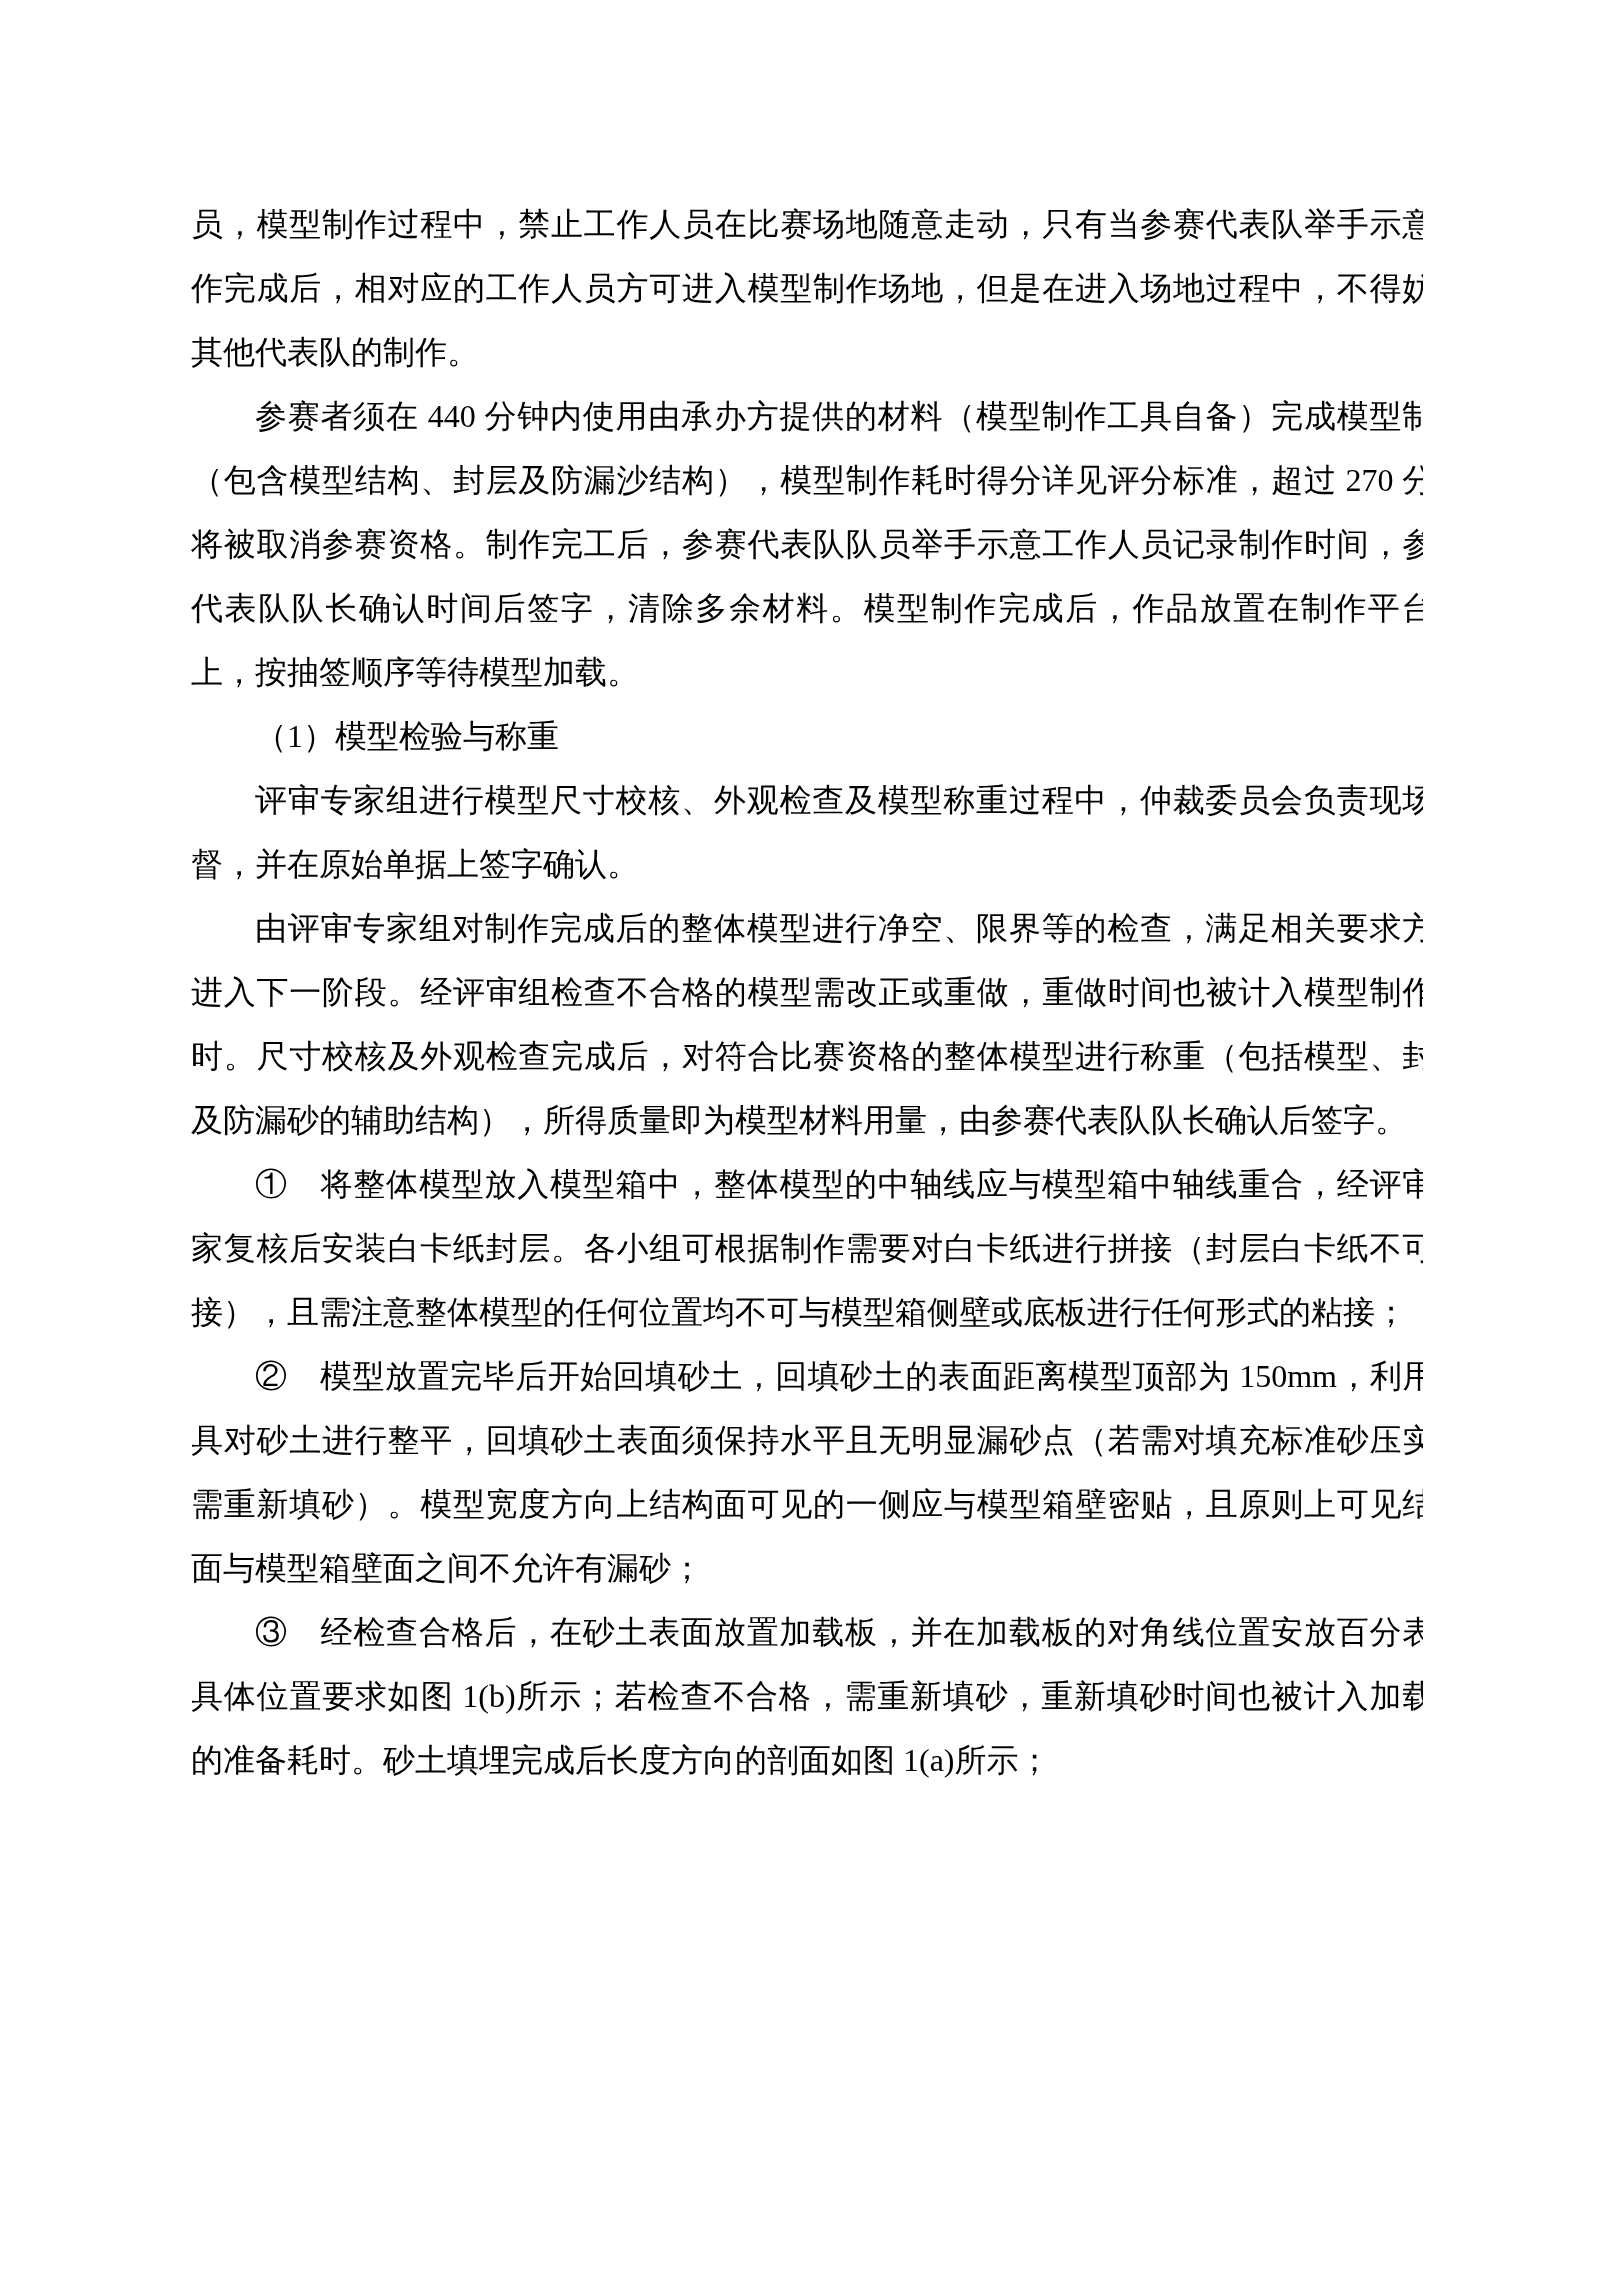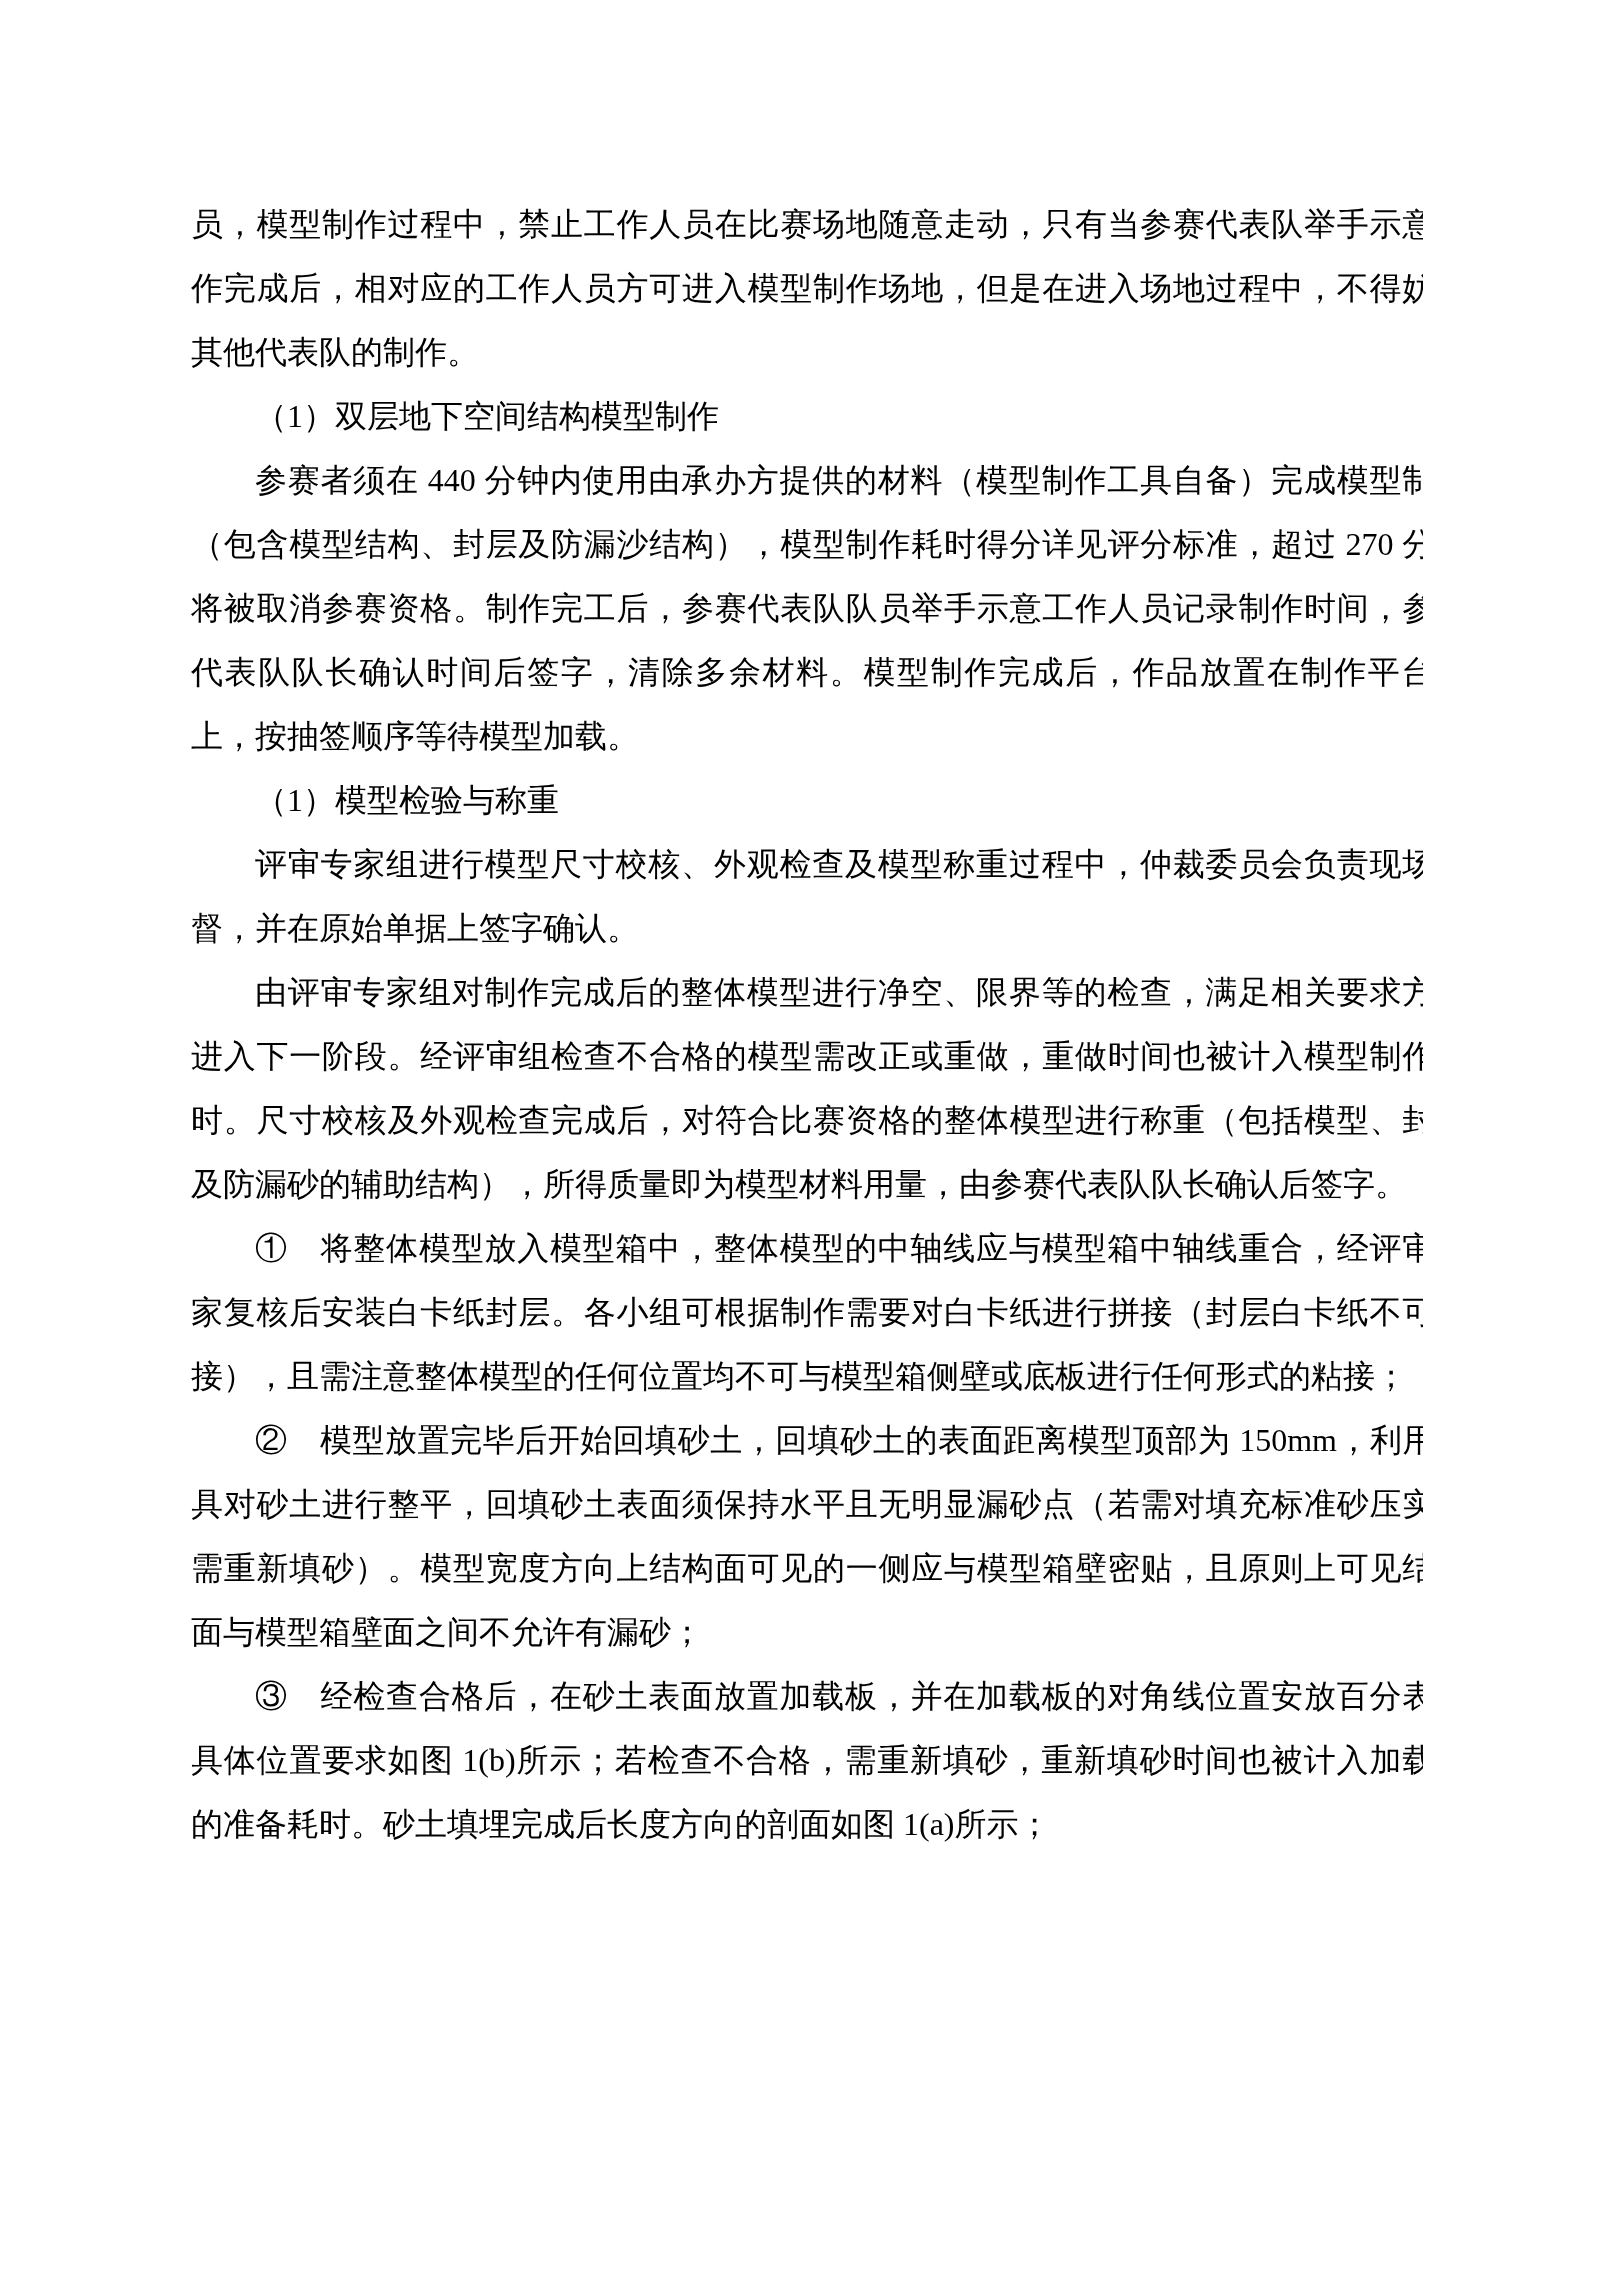--- a/index.html
+++ b/index.html
@@ -33,21 +33,20 @@
   .doc-body p.flush {
     text-indent: 0;
   }
 </style>
 </head>
 <body>
 
 <div class="page">
   <div class="doc-body">
     <p class="flush">员，模型制作过程中，禁止工作人员在比赛场地随意走动，只有当参赛代表队举手示意制作完成后，相对应的工作人员方可进入模型制作场地，但是在进入场地过程中，不得妨碍其他代表队的制作。</p>
-    <p>（1）双层地下空间结构模型制作</p>
     <p>参赛者须在 440 分钟内使用由承办方提供的材料（模型制作工具自备）完成模型制作（包含模型结构、封层及防漏沙结构），模型制作耗时得分详见评分标准，超过 270 分钟将被取消参赛资格。制作完工后，参赛代表队队员举手示意工作人员记录制作时间，参赛代表队队长确认时间后签字，清除多余材料。模型制作完成后，作品放置在制作平台板上，按抽签顺序等待模型加载。</p>
     <p>（1）模型检验与称重</p>
     <p>评审专家组进行模型尺寸校核、外观检查及模型称重过程中，仲裁委员会负责现场监督，并在原始单据上签字确认。</p>
     <p>由评审专家组对制作完成后的整体模型进行净空、限界等的检查，满足相关要求方可进入下一阶段。经评审组检查不合格的模型需改正或重做，重做时间也被计入模型制作耗时。尺寸校核及外观检查完成后，对符合比赛资格的整体模型进行称重（包括模型、封层及防漏砂的辅助结构），所得质量即为模型材料用量，由参赛代表队队长确认后签字。</p>
     <p>①　将整体模型放入模型箱中，整体模型的中轴线应与模型箱中轴线重合，经评审专家复核后安装白卡纸封层。各小组可根据制作需要对白卡纸进行拼接（封层白卡纸不可粘接），且需注意整体模型的任何位置均不可与模型箱侧壁或底板进行任何形式的粘接；</p>
     <p>②　模型放置完毕后开始回填砂土，回填砂土的表面距离模型顶部为 150mm，利用工具对砂土进行整平，回填砂土表面须保持水平且无明显漏砂点（若需对填充标准砂压实，需重新填砂）。模型宽度方向上结构面可见的一侧应与模型箱壁密贴，且原则上可见结构面与模型箱壁面之间不允许有漏砂；</p>
     <p>③　经检查合格后，在砂土表面放置加载板，并在加载板的对角线位置安放百分表，具体位置要求如图 1(b)所示；若检查不合格，需重新填砂，重新填砂时间也被计入加载前的准备耗时。砂土填埋完成后长度方向的剖面如图 1(a)所示；</p>
   </div>
 </div>
 

